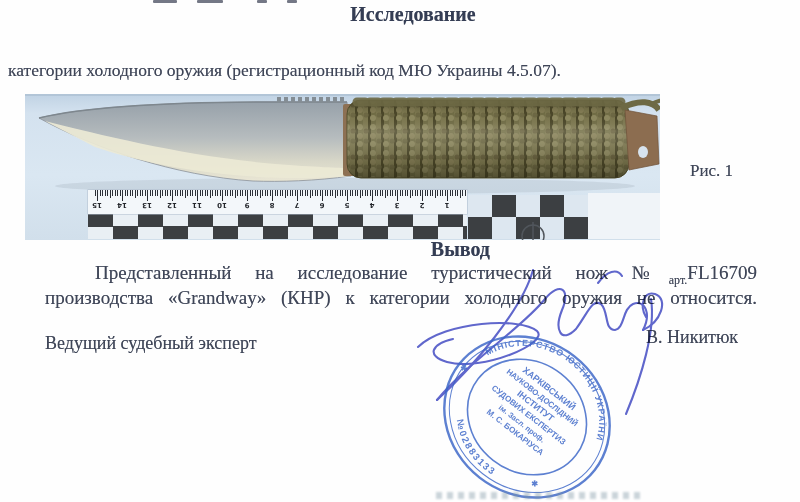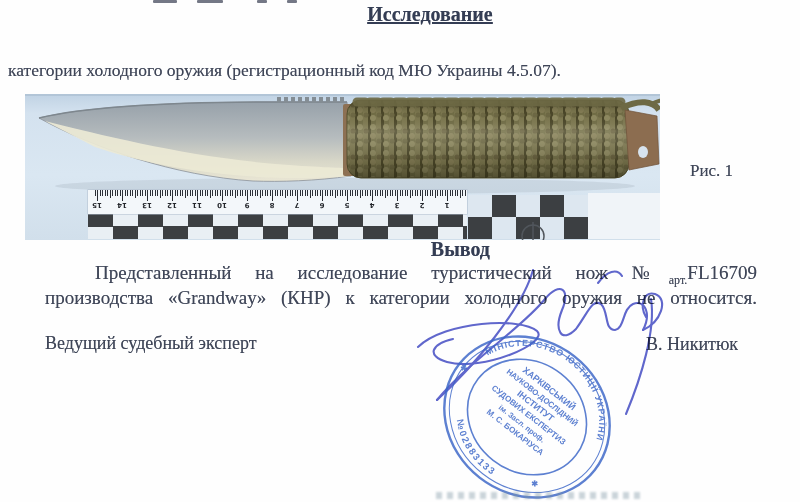--- a/index.html
+++ b/index.html
@@ -39,21 +39,21 @@
 
 <div id="page">
 
   <div>
     <div class="topdash" style="left:153px;width:24px;"></div>
     <div class="topdash" style="left:197px;width:26px;"></div>
     <div class="topdash" style="left:257px;width:10px;"></div>
     <div class="topdash" style="left:287px;width:10px;"></div>
   </div>
 
-  <div class="abs heading doc-text" style="left:345px;top:3px;width:170px;text-decoration:underline;">Исследование</div>
+  <div class="abs heading doc-text" style="left:328px;top:3px;width:170px;">Исследование</div>
 
   <div class="abs bodyline doc-text" style="left:8px;top:60px;">категории холодного оружия (регистрационный код МЮ Украины 4.5.07).</div>
 
   <div id="photo" class="abs">
 
     <svg id="knife-svg" width="635" height="146" viewBox="0 0 635 146">
       <defs>
         <linearGradient id="bladeGrad" x1="0" y1="0" x2="0" y2="1">
           <stop offset="0" stop-color="#97a1aa"></stop>
           <stop offset="0.45" stop-color="#b6bcbe"></stop>
@@ -281,21 +281,21 @@
   <div class="abs bodyline doc-text" style="left:690px;top:161px;font-size:17px;text-align:right;">Рис. 1</div>
 
   <div class="abs heading doc-text" style="left:400px;top:238px;width:90px;text-align:right;">Вывод</div>
 
   <div class="abs bodyline jline concl doc-text" style="left:95px;top:262px;width:662px;">
     <span>Представленный на исследование туристический нож №</span><sub style="font-size:12px;">арт.</sub><span>FL16709</span>
   </div>
   <div class="abs bodyline jline concl doc-text" style="left:45px;top:287px;width:712px;">производства «Grandway» (КНР) к категории холодного оружия не относится.</div>
 
   <div class="abs bodyline doc-text" style="left:45px;top:333px;font-size:18px;text-align:right;">Ведущий судебный эксперт</div>
-  <div class="abs bodyline doc-text" style="left:646px;top:327px;font-size:18px;margin-top:7px;">В. Никитюк</div>
+  <div class="abs bodyline doc-text" style="left:646px;top:327px;font-size:18px;">В. Никитюк</div>
 
   <svg id="ink" class="abs" width="800" height="502" viewBox="0 0 800 502">
 
     <g fill="none" stroke="#4b53c6" stroke-width="2.1" stroke-linecap="round" opacity="0.88">
       <path d="M 533,270 C 522,310 472,368 437,400"></path>
       <path d="M 418,347 C 445,321 521,317 537,331 C 550,343 482,372 447,362 C 426,356 431,344 453,339"></path>
       <path d="M 437,400 C 470,360 521,329 545,299 C 560,281 571,289 562,310 C 554,330 561,344 576,329 C 589,311 592,299 601,304 C 609,312 604,330 615,330 C 625,328 622,309 633,304 C 646,299 651,315 643,330"></path>
       <path d="M 643,330 C 661,322 669,299 655,294 C 644,291 639,305 646,317"></path>
       <path d="M 651,299 C 656,330 641,378 626,414"></path>
       <path d="M 598,283 C 607,271 617,268 622,276"></path>

